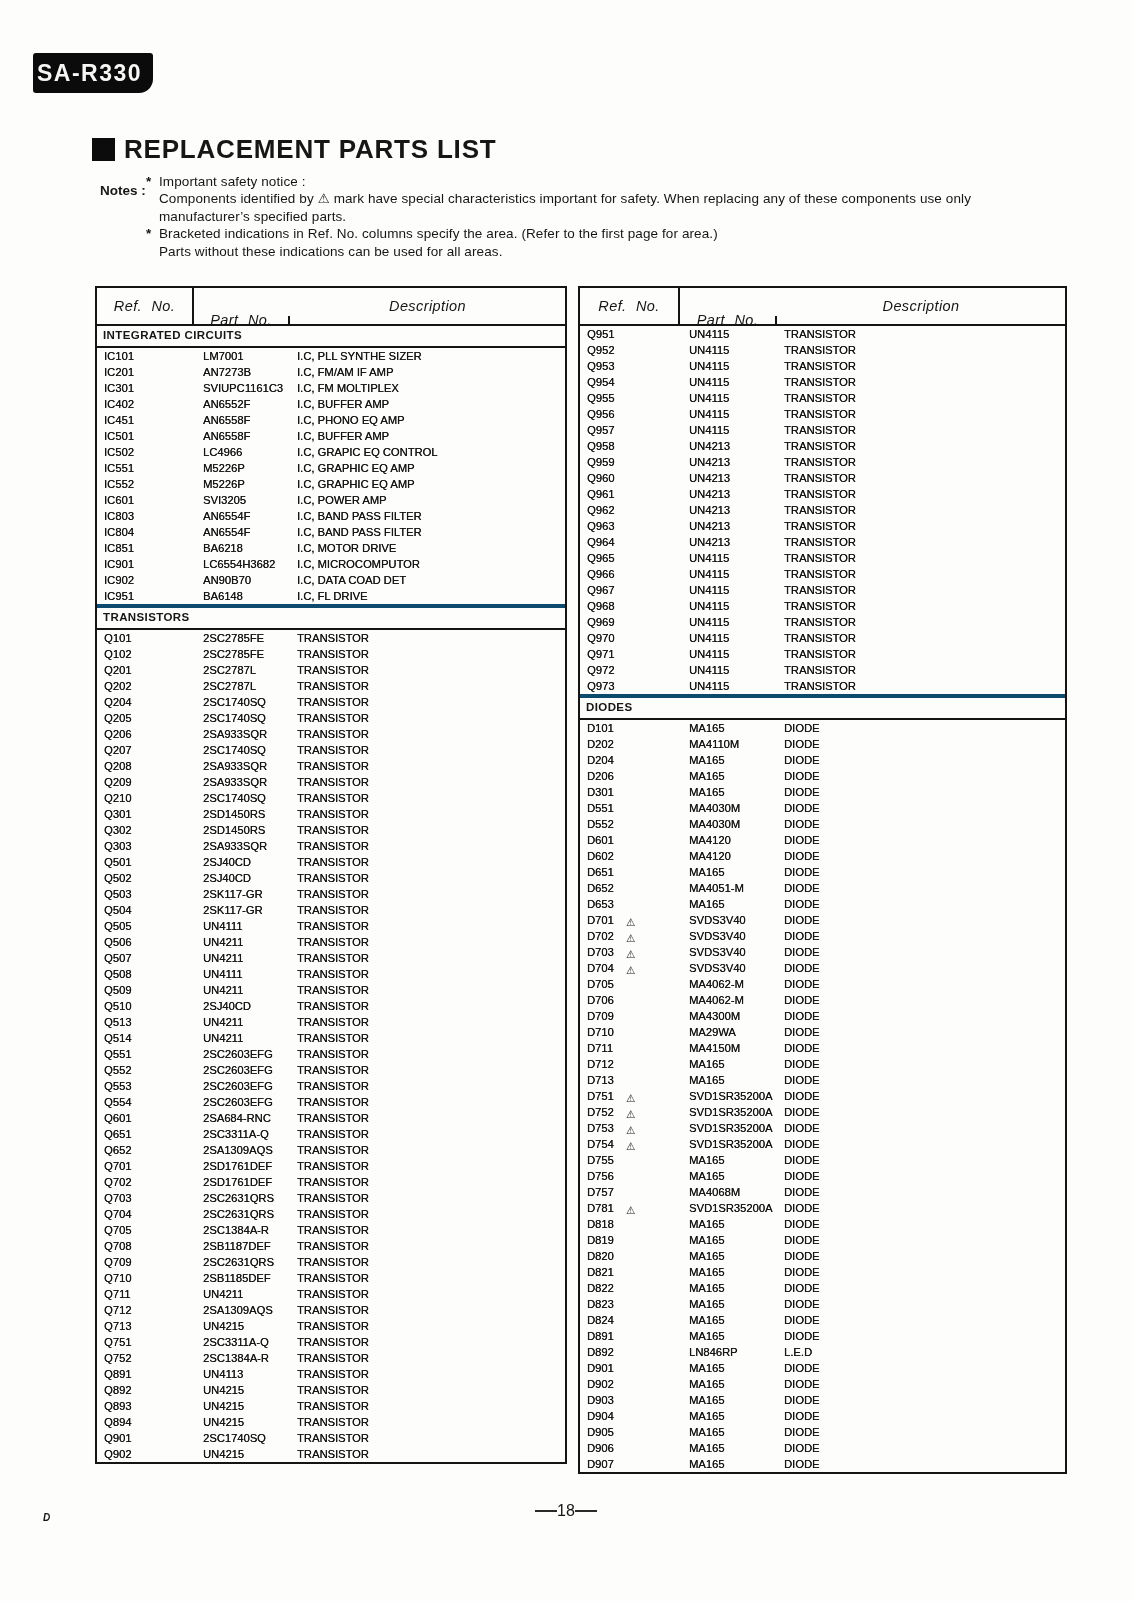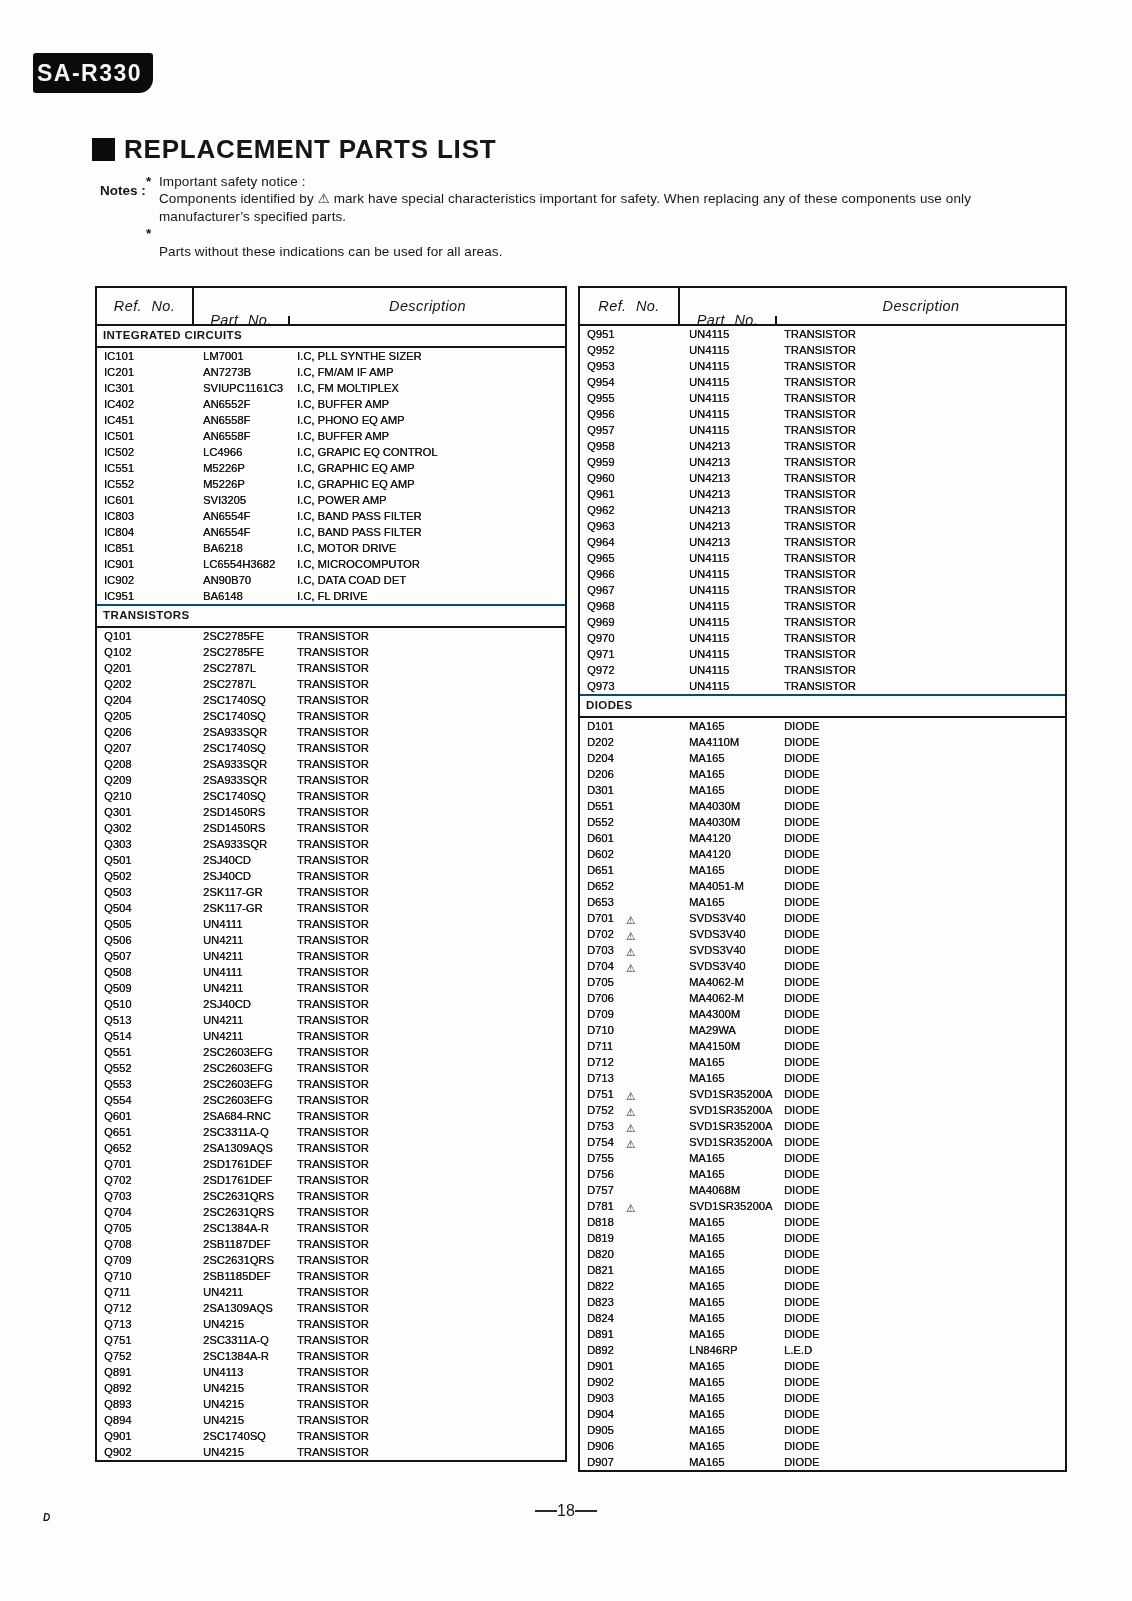--- a/index.html
+++ b/index.html
@@ -30,21 +30,21 @@
   .ptable.left{left:95px;width:472px;--c1:97px;--c2:96px;}
   .ptable.right{left:578px;width:489px;--c1:100px;--c2:97px;}
   .thead{display:flex;height:36px;border-bottom:2px solid #141414;align-items:stretch;font-style:italic;}
   .th{display:flex;align-items:center;justify-content:center;font-size:14.5px;
       word-spacing:5px;letter-spacing:0.4px;box-sizing:border-box;}
   .th.ref{width:var(--c1);border-right:2px solid #141414;}
   .th.part{width:var(--c2);border-right:2px solid #141414;margin-top:28px;}
   .th.desc{flex:1;}
   .tsection{height:20px;line-height:19px;border-bottom:2px solid #141414;
       font-weight:bold;font-size:11.5px;padding-left:6px;letter-spacing:0.4px;}
-  .trow + .tsection{border-top:2px solid #0c4a6e;}
+  .trow + .tsection{border-top:4px solid #0c4a6e;}
   .trow{display:flex;height:16px;align-items:center;}
   .td{white-space:nowrap;font-size:11.2px;box-sizing:border-box;
       text-shadow:0.25px 0 0 currentColor;}
   .td.ref{width:var(--c1);padding-left:7px;position:relative;flex:none;}
   .td.part{width:var(--c2);padding-left:9px;flex:none;}
   .td.desc{flex:1;padding-left:7px;}
   .safety{position:absolute;left:46px;top:0;font-size:10.5px;line-height:16px;
       text-shadow:none;}
   
   .footer{position:absolute;top:1502px;left:0;width:100%;display:flex;
@@ -74,20 +74,21 @@
       <div class="note-line">
         <span class="note-marker"></span>
         <span>Components identified by ⚠ mark have special characteristics important for safety.  When replacing any of these components use only</span>
       </div>
       <div class="note-line">
         <span class="note-marker"></span>
         <span>manufacturer’s specified parts.</span>
       </div>
       <div class="note-line">
         <span class="note-marker">*</span>
+        <span>Bracketed indications in Ref. No. columns specify the area. (Refer to the first page for area.)</span>
       </div>
       <div class="note-line">
         <span class="note-marker"></span>
         <span>Parts without these indications can be used for all areas.</span>
       </div>
     </div>
   </div>
 
   <div class="ptable left">
       <div class="thead">

